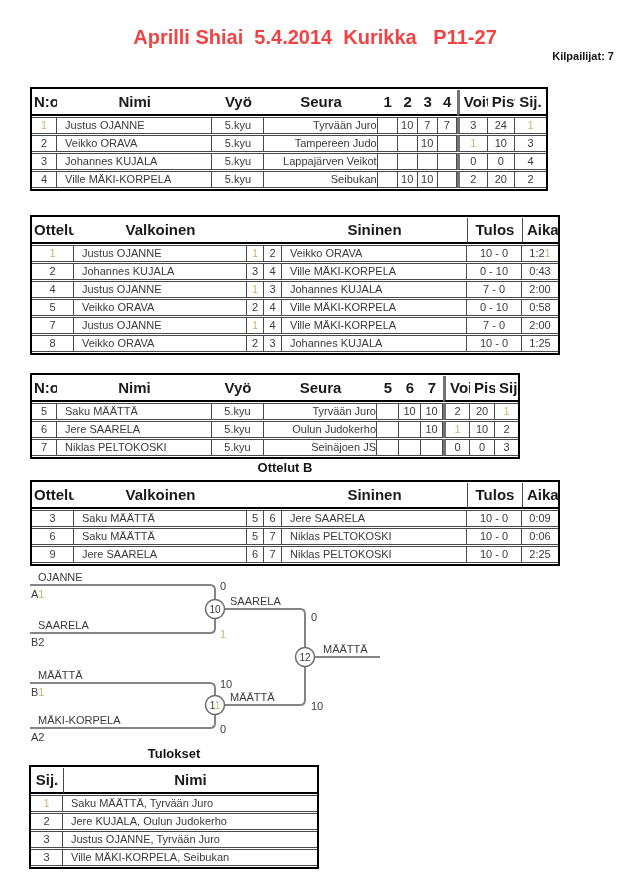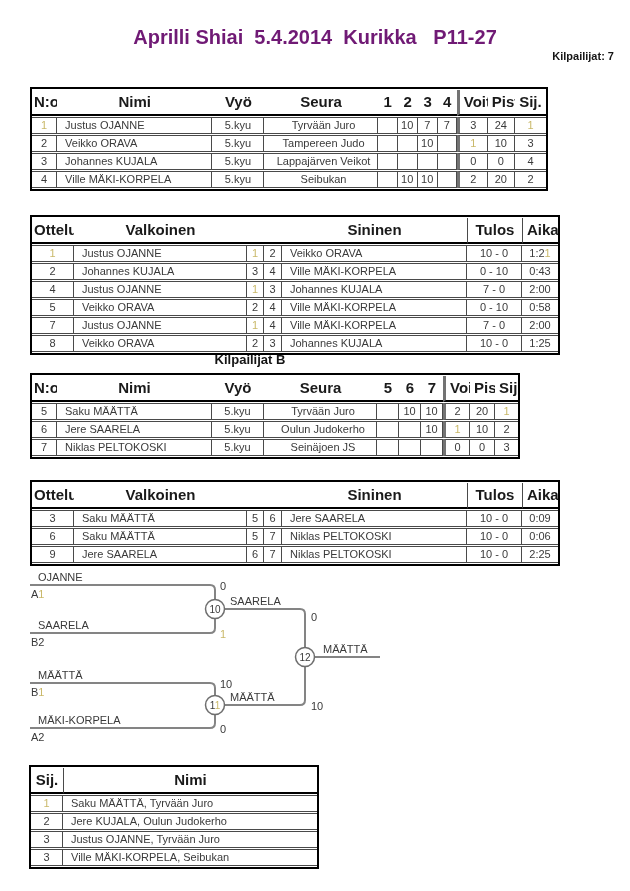--- a/index.html
+++ b/index.html
@@ -2,35 +2,35 @@
 <html><head>
 <meta charset="utf-8">
 <style>
   html,body { margin:0; padding:0; background:#fff; }
   .page {
     position:relative; width:630px; height:891px; background:#ffffff;
     font-family:"Liberation Sans", sans-serif; color:#3a3a3a; overflow:hidden;
   }
   .abs { position:absolute; }
   .doc-title { top:26px; left:0; width:630px; text-align:center;
-    font-size:20px; font-weight:bold; color:#701a75; white-space:pre; }
+    font-size:20px; font-weight:bold; color:#ef4444; white-space:pre; }
   .comp-count { top:50px; right:16px; font-size:11px; font-weight:bold; color:#151515; }
   .sec-title { font-size:13px; font-weight:bold; color:#151515; text-align:center; }
 
   table { border-collapse:separate; border-spacing:0 1px; table-layout:fixed;
     border:2px solid #000; background:#fff; }
   th { font-size:15px; font-weight:bold; color:#1a1a1a; height:16px; line-height:16px;
     padding:4px; white-space:nowrap; overflow:hidden; border-bottom:2px solid #000; }
   td { font-size:11px; color:#3a3a3a; height:15px; line-height:15px; padding:0;
     white-space:nowrap; overflow:hidden;
     border-top:1px solid #4a4a4a; border-bottom:1px solid #4a4a4a; border-right:1px solid #4a4a4a; }
   td:last-child { border-right:none; }
   .c { text-align:center; }
   .l { text-align:left; padding-left:8px; }
-  .club { text-align:center; padding-left:6px; }
+  .club { text-align:right; padding-left:6px; }
   .hleft { text-align:left; padding-left:2px; }
   .sep { border-left:3px solid #737373; }
   th.vline, td.vline { border-left:1px solid #4a4a4a; }
   .one { }
   svg text { font-family:"Liberation Sans", sans-serif; font-size:11px; fill:#3a3a3a; }
   svg text.circ { font-size:10px; text-anchor:middle; }
 </style>
 </head>
 <body>
 
@@ -196,21 +196,20 @@
         <td class="l">Veikko ORAVA</td>
         <td class="c">2</td>
         <td class="c">3</td>
         <td class="l">Johannes KUJALA</td>
         <td class="c">10 - 0</td>
         <td class="c">1:25</td>
       </tr>
     </tbody>
   </table>
 
-  <div class="abs sec-title" style="top:352px;left:30px;width:440px;">Kilpailijat B</div>
   <table class="abs" style="top:373px;left:30px;width:490px;">
     <colgroup>
         <col style="width:25px">
         <col style="width:155px">
         <col style="width:52px">
         <col style="width:113px">
       <col style="width:22px">
         <col style="width:22px">
         <col style="width:22px">
       <col style="width:27px">
@@ -264,20 +263,21 @@
         <td class="c"></td>
         <td class="c"></td>
         <td class="c"></td>
         <td class="c sep">0</td>
         <td class="c">0</td>
         <td class="c">3</td>
       </tr>
     </tbody>
   </table>
 
+  <div class="abs sec-title" style="top:460px;left:30px;width:510px;">Ottelut B</div>
   <table class="abs" style="top:480px;left:30px;width:530px;">
     <colgroup>
         <col style="width:42px">
         <col style="width:173px">
         <col style="width:17px">
         <col style="width:18px">
       <col style="width:185px">
         <col style="width:55px">
         <col style="width:36px">
       </colgroup>
@@ -353,20 +353,21 @@
     <g>
       <circle cx="215" cy="49" r="9.5" fill="#ffffff" stroke="#6e6e6e" stroke-width="1.5"></circle>
       <text class="circ" x="215" y="52.5">10</text>
       <circle cx="215" cy="145" r="9.5" fill="#ffffff" stroke="#6e6e6e" stroke-width="1.5"></circle>
       <text class="circ" x="215" y="148.5">1<tspan fill="#c9b869">1</tspan></text>
       <circle cx="305" cy="97" r="9.5" fill="#ffffff" stroke="#6e6e6e" stroke-width="1.5"></circle>
       <text class="circ" x="305" y="100.5">12</text>
     </g>
   </svg>
 
+  <div class="abs sec-title" style="top:746px;left:29px;width:290px;">Tulokset</div>
   <table class="abs" style="top:765px;left:29px;width:290px;">
     <colgroup>
         <col style="width:32px">
         <col style="width:254px">
       </colgroup>
     <thead>
       <tr>
         <th class="c">Sij.</th>
         <th class="c vline">Nimi</th>
       </tr>

